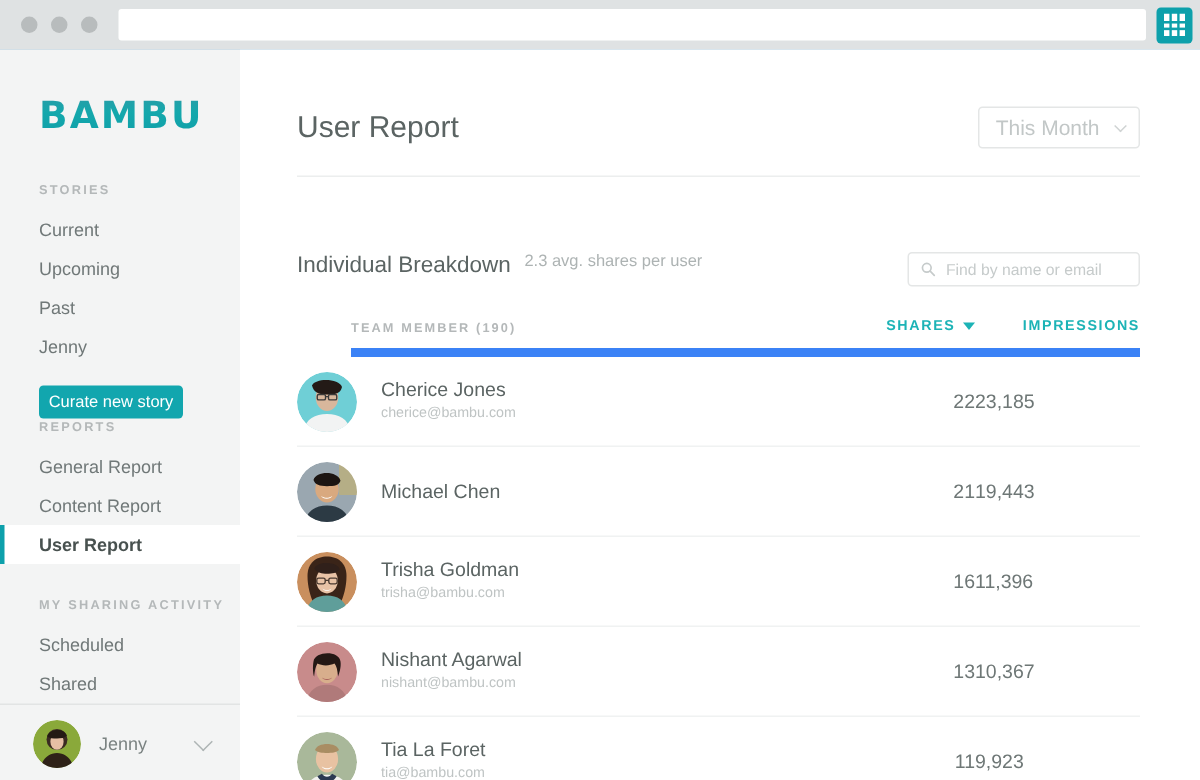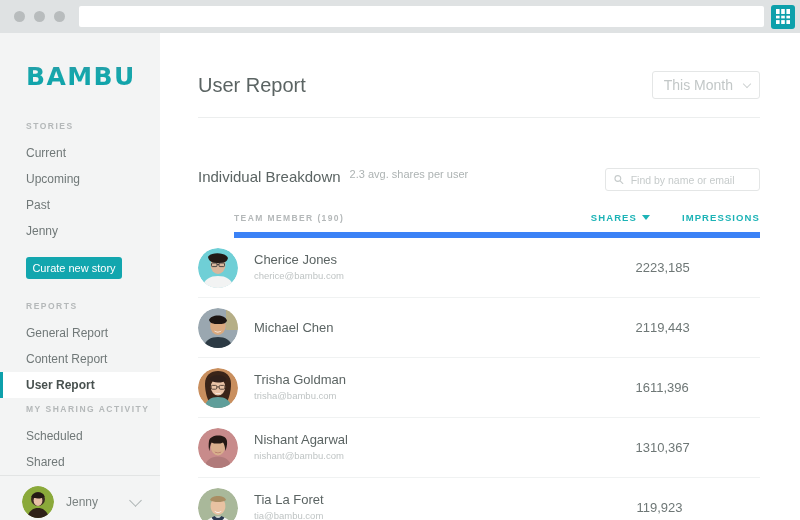--- a/index.html
+++ b/index.html
@@ -279,30 +279,30 @@
       <div class="nav-section-title">STORIES</div>
       <div style="margin-top:9px">
         <div class="nav-item">Current</div>
         <div class="nav-item">Upcoming</div>
         <div class="nav-item">Past</div>
         <div class="nav-item">Jenny</div>
       </div>
       <button class="curate-btn">Curate new story</button>
     </div>
 
-    <div style="margin-top:22px">
+    <div style="">
       <div class="nav-section-title">REPORTS</div>
       <div style="margin-top:9px">
         <div class="nav-item">General Report</div>
         <div class="nav-item">Content Report</div>
         <div class="nav-item active">User Report</div>
       </div>
     </div>
 
-    <div style="margin-top:6px">
+    <div style="margin-top:22px">
       <div class="nav-section-title">MY SHARING ACTIVITY</div>
       <div style="margin-top:9px">
         <div class="nav-item">Scheduled</div>
         <div class="nav-item">Shared</div>
       </div>
     </div>
 
     <div class="sidebar-footer">
       <div class="avatar footer-avatar">
         <svg width="32" height="32" viewBox="0 0 32 32" aria-hidden="true">

